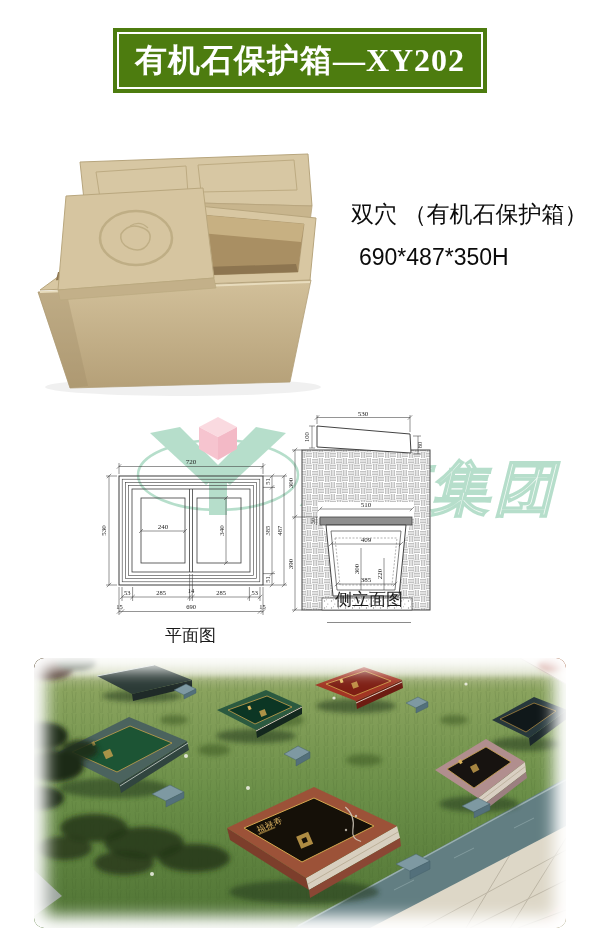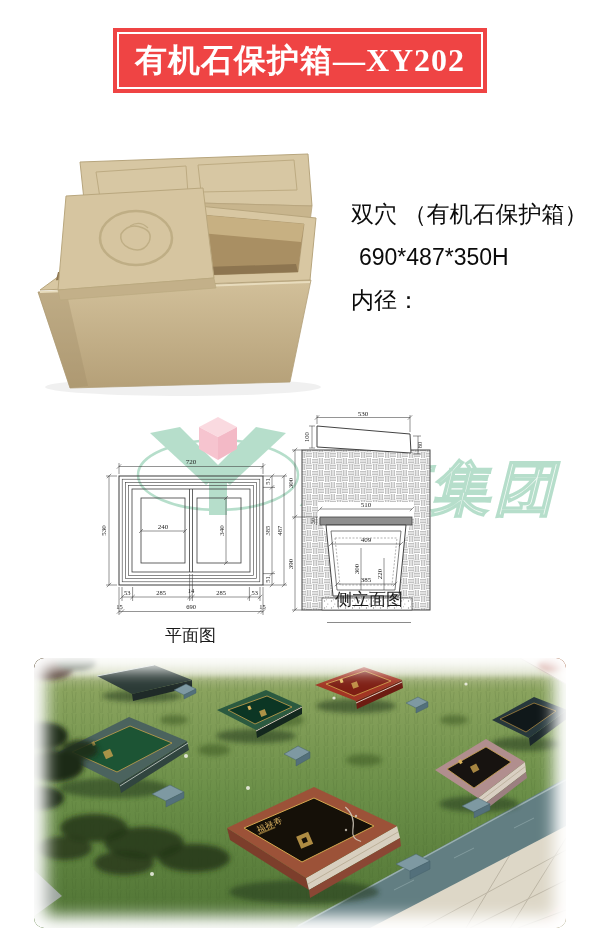--- a/index.html
+++ b/index.html
@@ -1,21 +1,21 @@
 <!DOCTYPE html>
 <html><head>
 <meta charset="utf-8">
 <style>
   html,body{margin:0;padding:0;background:#fff;}
   #page{position:relative;width:600px;height:932px;background:#fff;overflow:hidden;
         font-family:"Liberation Sans",sans-serif;}
   .abs{position:absolute;}
 
   
-  .banner{left:113px;top:28px;width:374px;height:65px;background:#ef4444;}
+  .banner{left:113px;top:28px;width:374px;height:65px;background:#4d7c0f;}
   .banner-inner{position:absolute;inset:4px;border:2px solid #fff;
         display:flex;align-items:center;justify-content:center;}
   .banner-inner span{color:#fff;font-family:"Liberation Serif",serif;font-weight:bold;
         font-size:32px;letter-spacing:1px;white-space:nowrap;}
 
   
   .specs{left:351px;top:193px;width:235px;color:#0b0b0b;font-size:23px;}
   .spec-line{height:43px;line-height:43px;white-space:nowrap;display:flex;}
   .spec-line .val{margin-left:8px;}
 
@@ -84,21 +84,20 @@
   </svg>
 
   <div class="abs specs">
     <div class="spec-line">
       <span>双穴 （有机石保护箱）</span>
     </div>
     <div class="spec-line">
       <span class="val">690*487*350H</span>
     </div>
     <div class="spec-line">
-      <span>内径：</span>
     </div>
   </div>
 
   <svg class="abs" style="left:130px;top:413px;opacity:0.5" width="460" height="125" viewBox="0 0 460 125">
     <g>
       <ellipse cx="88" cy="62" rx="80" ry="35" fill="none" stroke="#6fbf98" stroke-width="2.5"></ellipse>
       <g fill="#6fbf98">
         <polygon points="20,20 50,14 94,58 76,72"></polygon>
         <polygon points="156,20 126,14 82,58 100,72"></polygon>
         <rect x="79" y="56" width="18" height="46"></rect>

